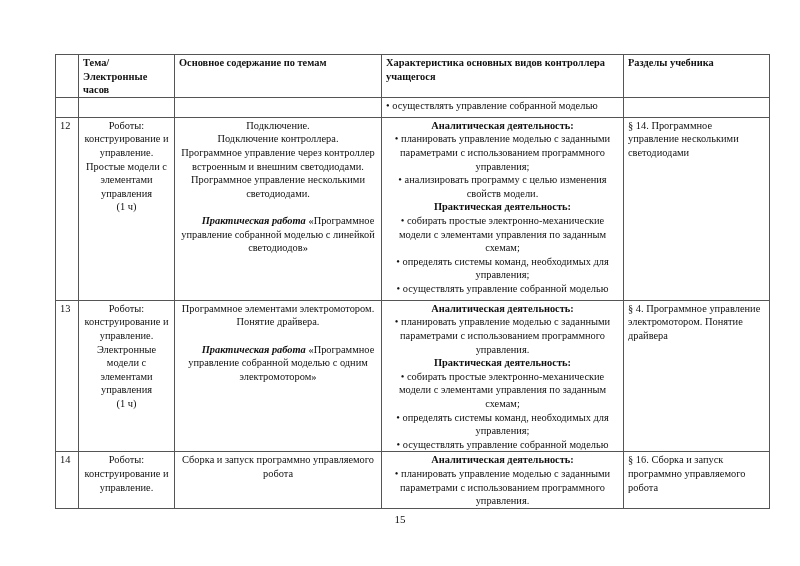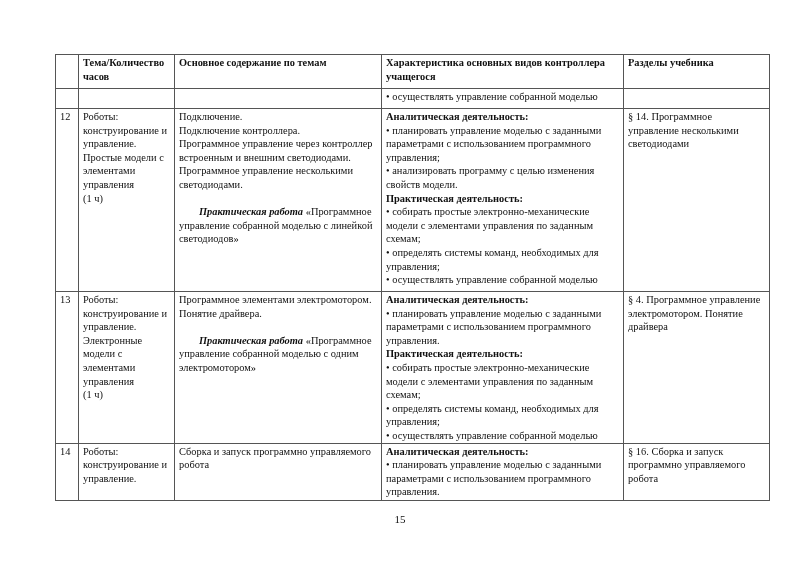--- a/index.html
+++ b/index.html
@@ -27,21 +27,21 @@
     col.c-num { width: 23px; }
     col.c-topic { width: 96px; }
     col.c-content { width: 207px; }
     col.c-activity { width: 242px; }
     col.c-sections { width: 146px; }
     tr.hdr th { height: 32px; }
     tr.cont td { height: 18px; }
     tr.r12 td { height: 181px; }
     tr.r13 td { height: 149px; }
     tr.r14 td { height: 55px; margin-left: 44px; }
-    .line { display: block; }
+    .line { display: block; text-align: center; }
     .b { font-weight: bold; }
     .bi { font-weight: bold; font-style: italic; margin-left: 20px; }
     .gap { display: block; height: 13.6px; }
     .page-number {
       position: absolute; top: 513px; left: 0; width: 800px; text-align: center;
       font-size: 11px;
     }
   </style>
 </head>
 <body>
@@ -50,21 +50,21 @@
   <colgroup>
     <col class="c-num">
       <col class="c-topic">
       <col class="c-content">
       <col class="c-activity">
       <col class="c-sections">
   </colgroup>
   <tbody>
       <tr class="hdr">
     <th></th>
-    <th class="thick-left">Тема/Количество часов</th>
+    <th class="thick-left">Тема/Электронные часов</th>
     <th class="thick-left">Основное содержание по темам</th>
     <th class="thick-left">Характеристика основных видов контроллера учащегося</th>
     <th>Разделы учебника</th>
   </tr>
   <tr class="cont">
     <td></td>
     <td class="thick-left"></td>
     <td class="thick-left"></td>
     <td class="thick-left">• осуществлять управление собранной моделью</td>
     <td></td>

